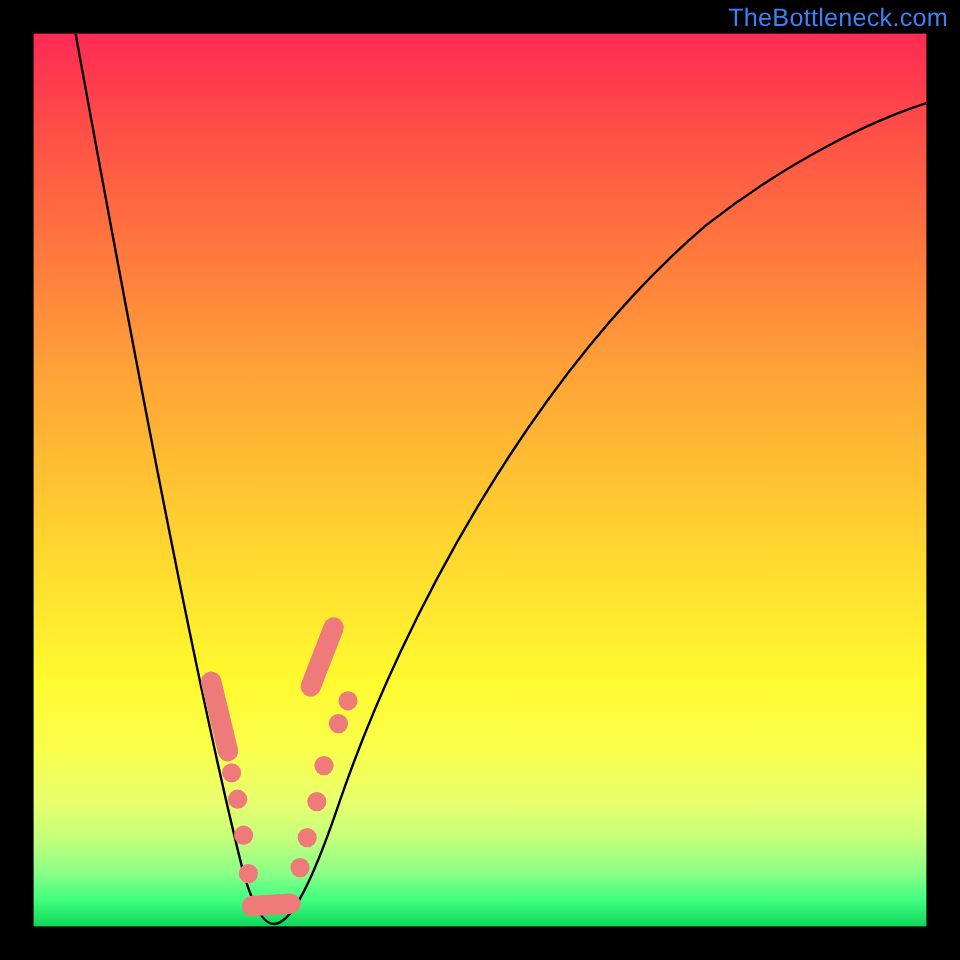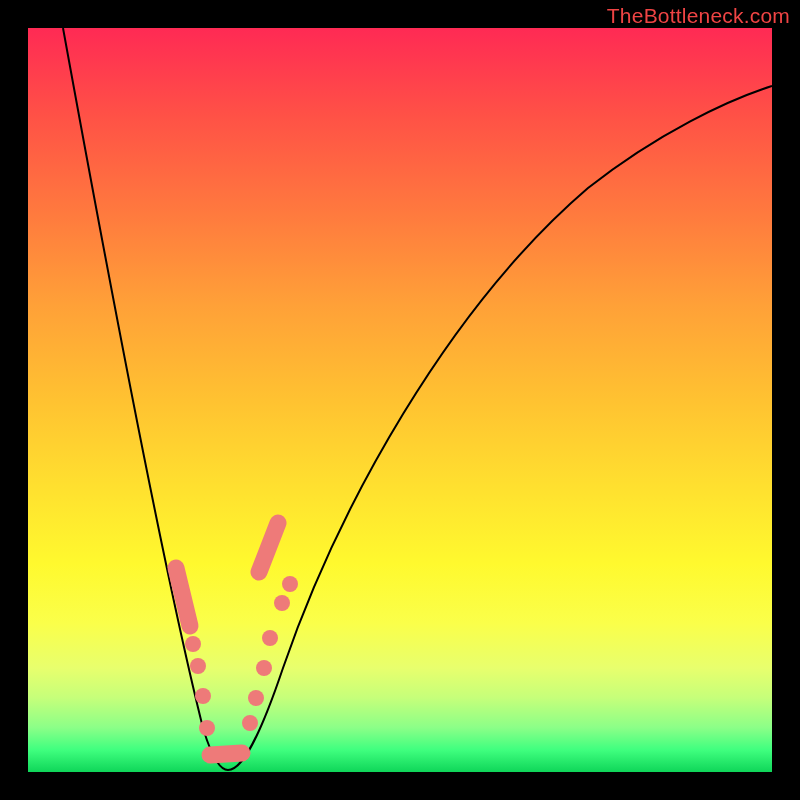--- a/index.html
+++ b/index.html
@@ -30,21 +30,21 @@
       #c6ff7a 90%,
       #8cff88 94%,
       #40ff7f 97%,
       #0fd659 100%
     );
   }
   .watermark {
     position: absolute;
     top: 4px;
     right: 10px;
-    color: #ef4444;
+    color: #3b82f6;
     font-size: 21px;
     font-weight: 500;
     letter-spacing: 0.2px;
     user-select: none;
     margin-left: 39px;
   }
   svg {
     position: absolute;
     left: 0;
     top: 0;

